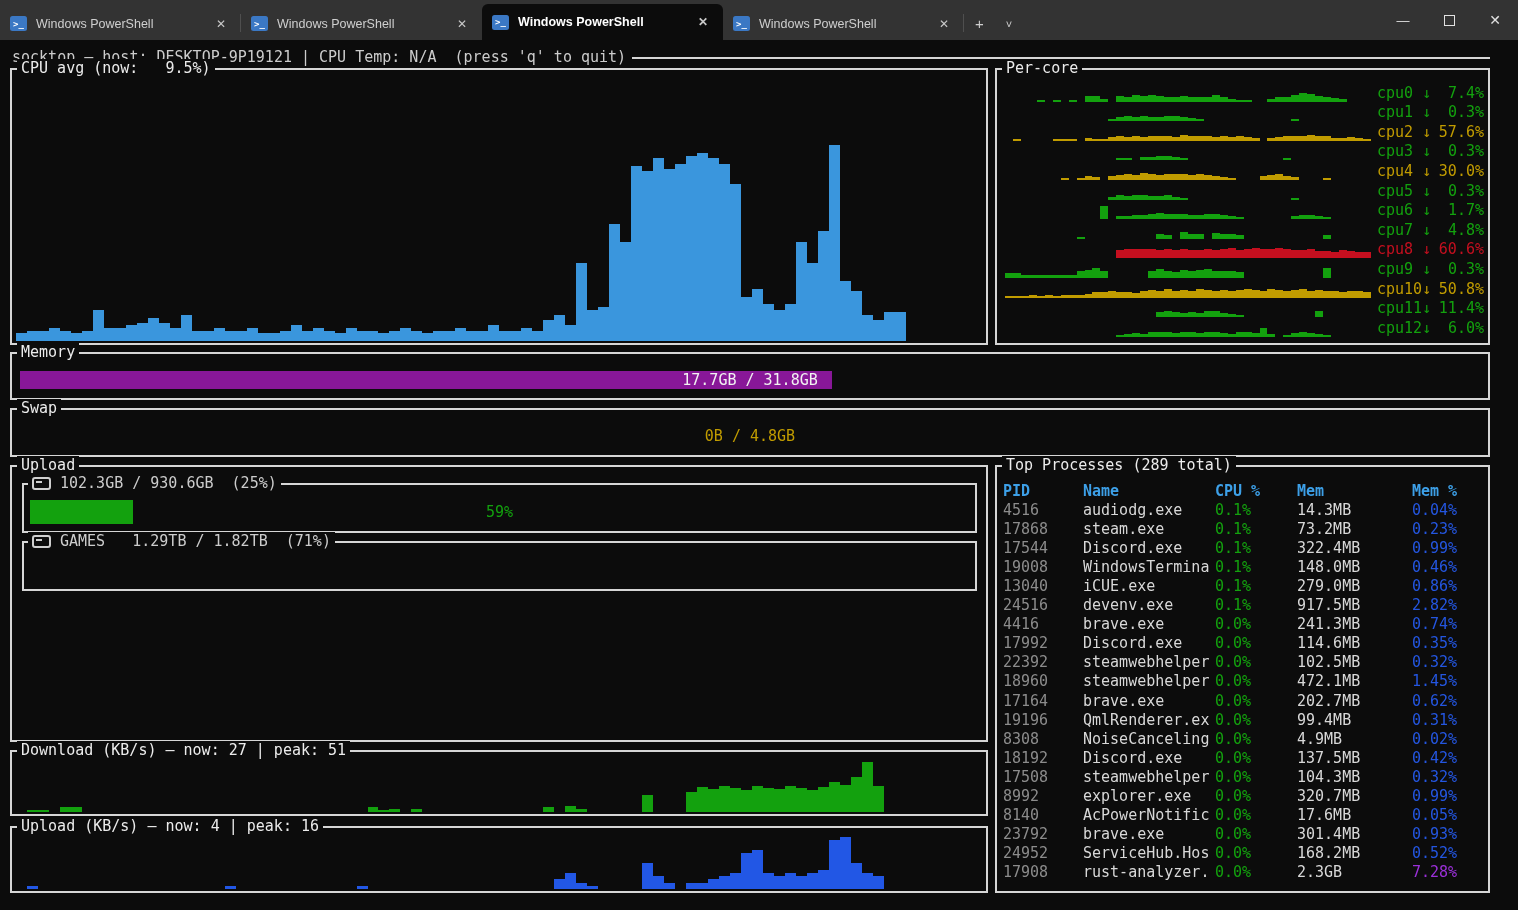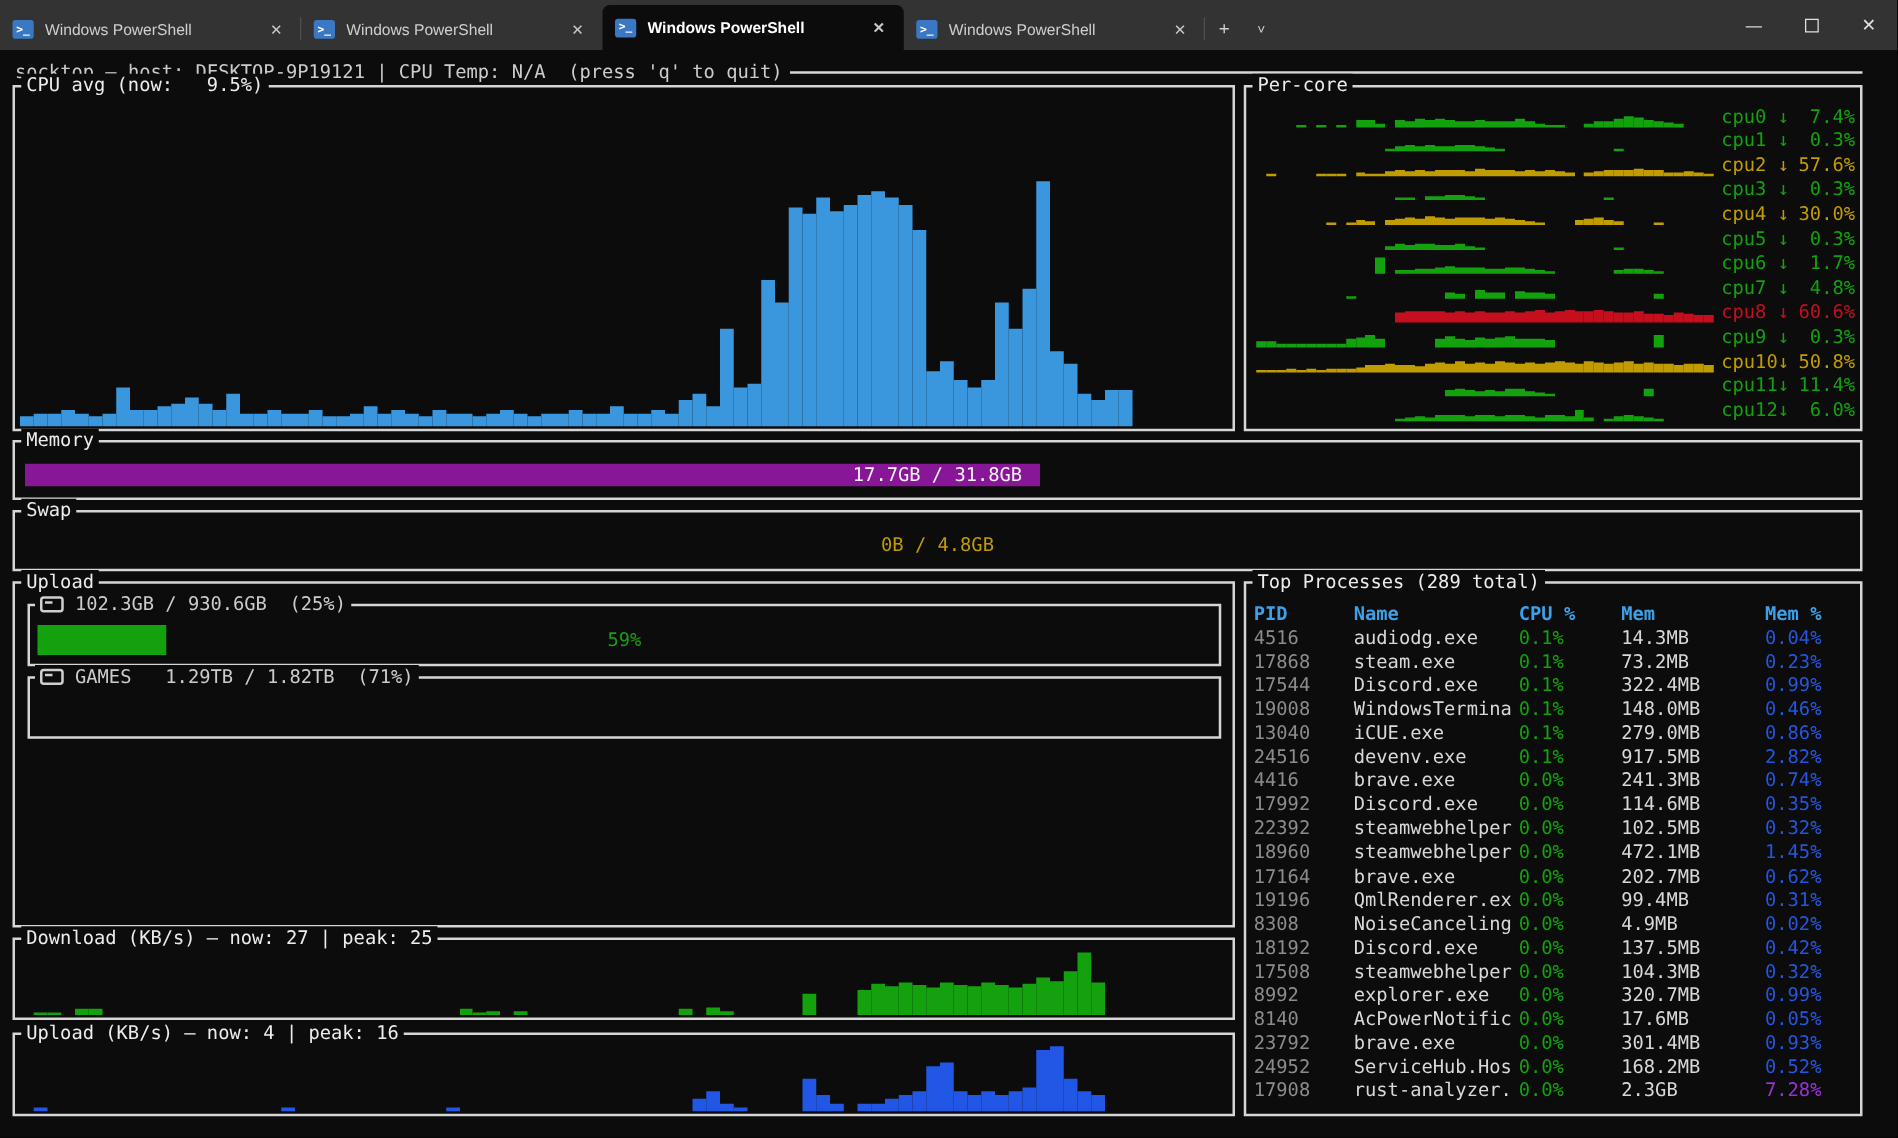--- a/index.html
+++ b/index.html
@@ -895,21 +895,21 @@
         </span>
       </div>
     </div>
 
     <div class="panel" style="left:995px;top:425px;width:495px;height:428px;">
       <span class="ptitle">Top Processes (289 total)</span>
       <div class="proc-grid" id="proc-grid"><span class="c-head" style="color: rgb(61, 160, 232);">PID</span><span class="c-head" style="color: rgb(61, 160, 232);">Name</span><span class="c-head" style="color: rgb(61, 160, 232);">CPU %</span><span class="c-head" style="color: rgb(61, 160, 232);">Mem</span><span class="c-head" style="color: rgb(61, 160, 232);">Mem %</span><span style="color: rgb(140, 140, 140);">4516</span><span style="color: rgb(216, 216, 216);">audiodg.exe</span><span style="color: rgb(19, 161, 14);">0.1%</span><span style="color: rgb(216, 216, 216);">14.3MB</span><span style="color: rgb(36, 86, 224);">0.04%</span><span style="color: rgb(140, 140, 140);">17868</span><span style="color: rgb(216, 216, 216);">steam.exe</span><span style="color: rgb(19, 161, 14);">0.1%</span><span style="color: rgb(216, 216, 216);">73.2MB</span><span style="color: rgb(36, 86, 224);">0.23%</span><span style="color: rgb(140, 140, 140);">17544</span><span style="color: rgb(216, 216, 216);">Discord.exe</span><span style="color: rgb(19, 161, 14);">0.1%</span><span style="color: rgb(216, 216, 216);">322.4MB</span><span style="color: rgb(36, 86, 224);">0.99%</span><span style="color: rgb(140, 140, 140);">19008</span><span style="color: rgb(216, 216, 216);">WindowsTermina</span><span style="color: rgb(19, 161, 14);">0.1%</span><span style="color: rgb(216, 216, 216);">148.0MB</span><span style="color: rgb(36, 86, 224);">0.46%</span><span style="color: rgb(140, 140, 140);">13040</span><span style="color: rgb(216, 216, 216);">iCUE.exe</span><span style="color: rgb(19, 161, 14);">0.1%</span><span style="color: rgb(216, 216, 216);">279.0MB</span><span style="color: rgb(36, 86, 224);">0.86%</span><span style="color: rgb(140, 140, 140);">24516</span><span style="color: rgb(216, 216, 216);">devenv.exe</span><span style="color: rgb(19, 161, 14);">0.1%</span><span style="color: rgb(216, 216, 216);">917.5MB</span><span style="color: rgb(36, 86, 224);">2.82%</span><span style="color: rgb(140, 140, 140);">4416</span><span style="color: rgb(216, 216, 216);">brave.exe</span><span style="color: rgb(19, 161, 14);">0.0%</span><span style="color: rgb(216, 216, 216);">241.3MB</span><span style="color: rgb(36, 86, 224);">0.74%</span><span style="color: rgb(140, 140, 140);">17992</span><span style="color: rgb(216, 216, 216);">Discord.exe</span><span style="color: rgb(19, 161, 14);">0.0%</span><span style="color: rgb(216, 216, 216);">114.6MB</span><span style="color: rgb(36, 86, 224);">0.35%</span><span style="color: rgb(140, 140, 140);">22392</span><span style="color: rgb(216, 216, 216);">steamwebhelper</span><span style="color: rgb(19, 161, 14);">0.0%</span><span style="color: rgb(216, 216, 216);">102.5MB</span><span style="color: rgb(36, 86, 224);">0.32%</span><span style="color: rgb(140, 140, 140);">18960</span><span style="color: rgb(216, 216, 216);">steamwebhelper</span><span style="color: rgb(19, 161, 14);">0.0%</span><span style="color: rgb(216, 216, 216);">472.1MB</span><span style="color: rgb(36, 86, 224);">1.45%</span><span style="color: rgb(140, 140, 140);">17164</span><span style="color: rgb(216, 216, 216);">brave.exe</span><span style="color: rgb(19, 161, 14);">0.0%</span><span style="color: rgb(216, 216, 216);">202.7MB</span><span style="color: rgb(36, 86, 224);">0.62%</span><span style="color: rgb(140, 140, 140);">19196</span><span style="color: rgb(216, 216, 216);">QmlRenderer.ex</span><span style="color: rgb(19, 161, 14);">0.0%</span><span style="color: rgb(216, 216, 216);">99.4MB</span><span style="color: rgb(36, 86, 224);">0.31%</span><span style="color: rgb(140, 140, 140);">8308</span><span style="color: rgb(216, 216, 216);">NoiseCanceling</span><span style="color: rgb(19, 161, 14);">0.0%</span><span style="color: rgb(216, 216, 216);">4.9MB</span><span style="color: rgb(36, 86, 224);">0.02%</span><span style="color: rgb(140, 140, 140);">18192</span><span style="color: rgb(216, 216, 216);">Discord.exe</span><span style="color: rgb(19, 161, 14);">0.0%</span><span style="color: rgb(216, 216, 216);">137.5MB</span><span style="color: rgb(36, 86, 224);">0.42%</span><span style="color: rgb(140, 140, 140);">17508</span><span style="color: rgb(216, 216, 216);">steamwebhelper</span><span style="color: rgb(19, 161, 14);">0.0%</span><span style="color: rgb(216, 216, 216);">104.3MB</span><span style="color: rgb(36, 86, 224);">0.32%</span><span style="color: rgb(140, 140, 140);">8992</span><span style="color: rgb(216, 216, 216);">explorer.exe</span><span style="color: rgb(19, 161, 14);">0.0%</span><span style="color: rgb(216, 216, 216);">320.7MB</span><span style="color: rgb(36, 86, 224);">0.99%</span><span style="color: rgb(140, 140, 140);">8140</span><span style="color: rgb(216, 216, 216);">AcPowerNotific</span><span style="color: rgb(19, 161, 14);">0.0%</span><span style="color: rgb(216, 216, 216);">17.6MB</span><span style="color: rgb(36, 86, 224);">0.05%</span><span style="color: rgb(140, 140, 140);">23792</span><span style="color: rgb(216, 216, 216);">brave.exe</span><span style="color: rgb(19, 161, 14);">0.0%</span><span style="color: rgb(216, 216, 216);">301.4MB</span><span style="color: rgb(36, 86, 224);">0.93%</span><span style="color: rgb(140, 140, 140);">24952</span><span style="color: rgb(216, 216, 216);">ServiceHub.Hos</span><span style="color: rgb(19, 161, 14);">0.0%</span><span style="color: rgb(216, 216, 216);">168.2MB</span><span style="color: rgb(36, 86, 224);">0.52%</span><span style="color: rgb(140, 140, 140);">17908</span><span style="color: rgb(216, 216, 216);">rust-analyzer.</span><span style="color: rgb(19, 161, 14);">0.0%</span><span style="color: rgb(216, 216, 216);">2.3GB</span><span style="color: rgb(155, 48, 217);">7.28%</span></div>
     </div>
 
     <div class="panel" style="left:10px;top:710px;width:978px;height:66px;">
-      <span class="ptitle">Download (KB/s) — now: 27 | peak: 25</span>
+      <span class="ptitle">Download (KB/s) — now: 27 | peak: 51</span>
       <div class="barwrap" id="dl-bars" style="top:6px;">
           <div class="bar" style="height: 0px;"></div>
           <div class="bar" style="background: rgb(19, 161, 14); height: 3.63636%; min-height: 2px;"></div>
           <div class="bar" style="background: rgb(19, 161, 14); height: 3.63636%; min-height: 2px;"></div>
           <div class="bar" style="height: 0px;"></div>
           <div class="bar" style="background: rgb(19, 161, 14); height: 9.09091%; min-height: 2px;"></div>
           <div class="bar" style="background: rgb(19, 161, 14); height: 9.09091%; min-height: 2px;"></div>
           <div class="bar" style="height: 0px;"></div>
           <div class="bar" style="height: 0px;"></div>
           <div class="bar" style="height: 0px;"></div>

